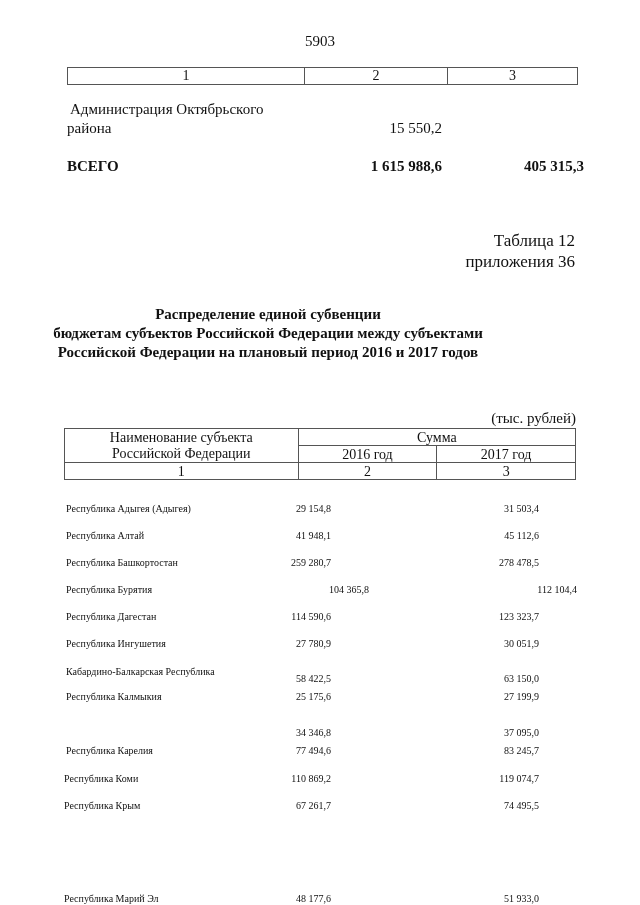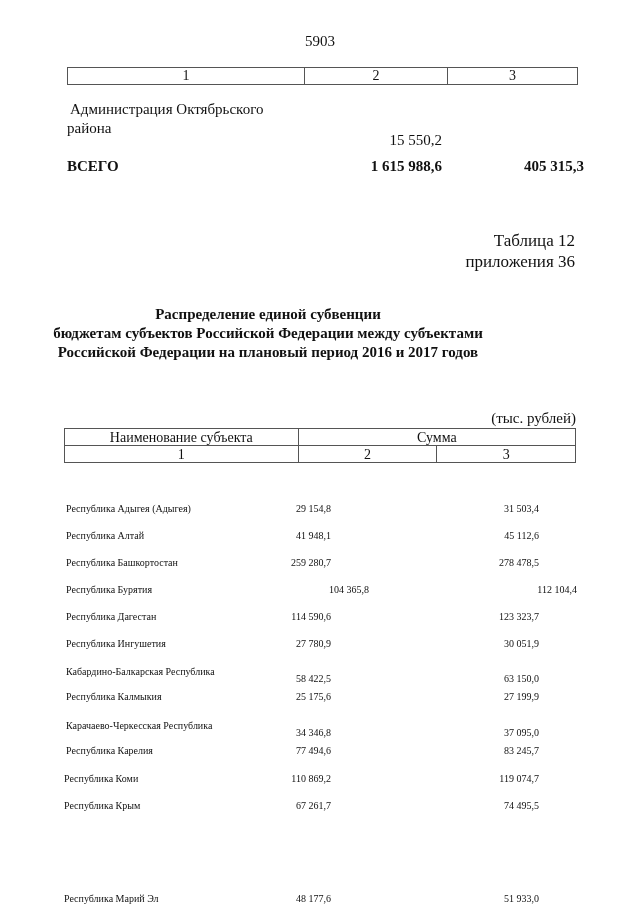--- a/index.html
+++ b/index.html
@@ -44,21 +44,21 @@
 <div class="abs page-number">5903</div>
 
 <div class="cont-table">
   <div class="c c1">1</div>
   <div class="c c2">2</div>
   <div class="c c3">3</div>
 </div>
 
 <div class="abs" style="left:70px; top:101px;">Администрация Октябрьского</div>
 <div class="abs" style="left:67px; top:120px;">района</div>
-<div class="abs right" style="right:198px; top:120px;margin-top:12px;">15 550,2</div>
+<div class="abs right" style="right:198px; top:120px;">15 550,2</div>
 
 <div class="abs bold" style="left:67px; top:158px;">ВСЕГО</div>
 <div class="abs bold right" style="right:198px; top:158px;">1 615 988,6</div>
 <div class="abs bold right" style="right:56px; top:158px;">405 315,3</div>
 
 <div class="abs table-caption" style="top:230px;">Таблица 12</div>
 <div class="abs table-caption" style="top:251px;">приложения 36</div>
 
 <div class="abs doc-title" style="top:305px;">Распределение единой субвенции</div>
 <div class="abs doc-title" style="top:324px;">бюджетам субъектов Российской Федерации между субъектами</div>
@@ -69,20 +69,25 @@
 <table class="hdr">
   <colgroup>
       <col style="width:234px">
       <col style="width:139px">
       <col style="width:139px">
     </colgroup>
   <tbody>
       <tr>
     <td class="noborder-bottom">Наименование субъекта</td>
     <td colspan="2">Сумма</td>
+  </tr>
+  <tr>
+    <td class="noborder-top">Российской Федерации</td>
+    <td>2016 год</td>
+    <td>2017 год</td>
   </tr>
   <tr>
     <td>1</td>
     <td>2</td>
     <td>3</td>
   </tr>
 </tbody>
   </table>
 
 <div class="row" style="top:503px;">
@@ -119,21 +124,20 @@
   <span class="name" style="top:0;">Кабардино-Балкарская Республика</span>
   <span class="v2016" style="top:7px;">58 422,5</span>
   <span class="v2017" style="top:7px;">63 150,0</span>
 </div>
 <div class="row" style="top:691px;">
   <span class="name">Республика Калмыкия</span>
   <span class="v2016">25 175,6</span>
   <span class="v2017">27 199,9</span>
 </div>
 <div class="row" style="top:720px;">
-  <span class="name" style="top:0;">Карачаево-Черкесская Республика</span>
   <span class="v2016" style="top:7px;">34 346,8</span>
   <span class="v2017" style="top:7px;">37 095,0</span>
 </div>
 <div class="row" style="top:745px;">
   <span class="name">Республика Карелия</span>
   <span class="v2016">77 494,6</span>
   <span class="v2017">83 245,7</span>
 </div>
 <div class="row" style="top:773px;">
   <span class="name" style="left:64px;font-family:Liberation Serif, serif;">Республика Коми</span>

